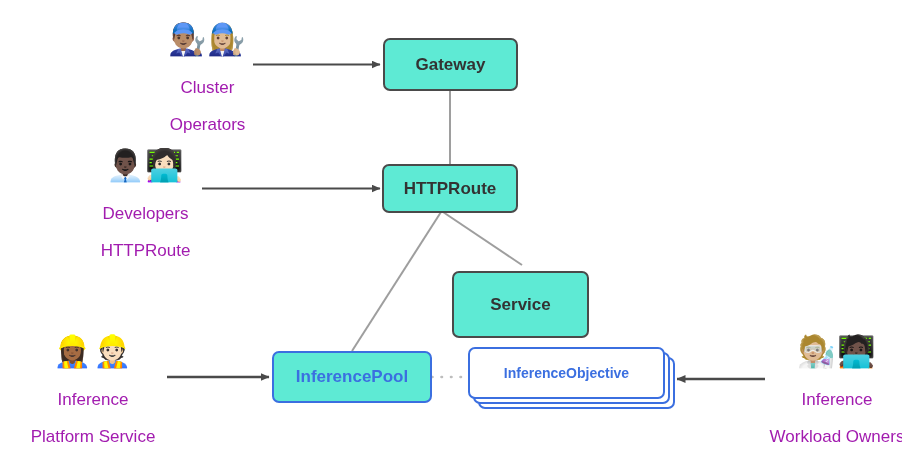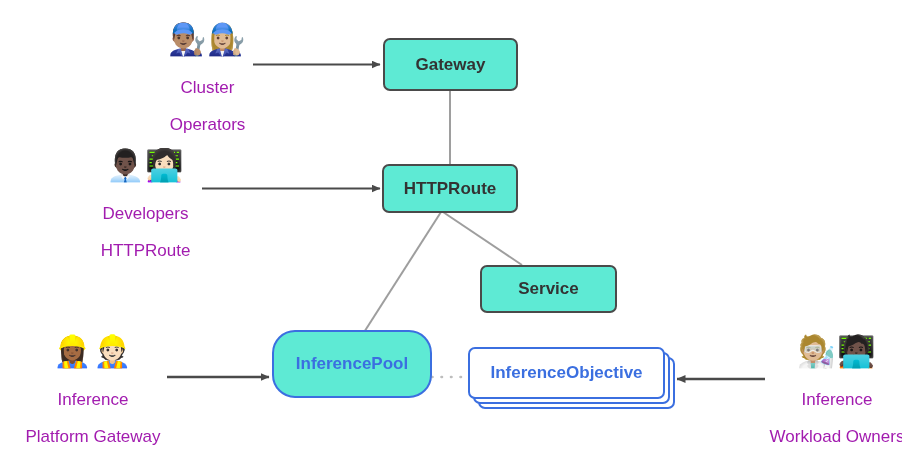--- a/index.html
+++ b/index.html
@@ -80,21 +80,21 @@
     box-sizing: border-box;
     border: 2.2px solid #3b6fe0;
     border-radius: 7px;
     background: #ffffff;
   }
   .stack .layer.front {
     display: flex;
     align-items: center;
     justify-content: center;
     font-weight: bold;
-    font-size: 17px;
+    font-size: 14px;
     color: #3b6fe0;
   }
 </style>
 </head>
 <body>
 
 <div id="canvas">
 
   <svg id="edges" viewBox="0 0 902 457" xmlns="http://www.w3.org/2000/svg">
     <defs>
@@ -131,42 +131,42 @@
 
   <div class="persona" style="left:78px; top:150px; width:135px;">
     <div class="emojis">👨🏿‍💼👩🏻‍💻</div>
     <div class="plabel">Developers</div>
     <div class="plabel">HTTPRoute</div>
   </div>
 
   <div class="persona" style="left:18px; top:336px; width:150px;">
     <div class="emojis">👷🏾‍♀️👷🏻</div>
     <div class="plabel">Inference</div>
-    <div class="plabel">Platform Gateway</div>
+    <div class="plabel">Platform Service</div>
   </div>
 
   <div class="persona" style="left:772px; top:336px; width:130px;">
     <div class="emojis">🧑🏼‍🔬🧑🏿‍💻</div>
     <div class="plabel">Inference</div>
     <div class="plabel">Workload Owners</div>
   </div>
 
   <div class="node dark" style="left:383px; top:38px; width:135px; height:53px;">
     <span>Gateway</span>
   </div>
 
   <div class="node dark" style="left:382px; top:164px; width:136px; height:49px;">
     <span>HTTPRoute</span>
   </div>
 
-  <div class="node dark" style="left:452px; top:265px; width:137px; height:48px;margin-left:28px;">
+  <div class="node dark" style="left:452px; top:271px; width:137px; height:67px;">
     <span>Service</span>
   </div>
 
-  <div class="node blue" style="left:272px; top:330px; width:160px; height:68px;border-radius:23px;">
+  <div class="node blue" style="left:272px; top:351px; width:160px; height:52px;">
     <span>InferencePool</span>
   </div>
 
   <div class="stack" style="left:468px; top:347px; width:212px; height:66px;">
     <div class="layer" style="left:10px; top:10px; width:197px; height:52px;"></div>
     <div class="layer" style="left:5px; top:5px; width:197px; height:52px;"></div>
     <div class="layer front" style="left:0px; top:0px; width:197px; height:52px;">
       <span>InferenceObjective</span>
     </div>
   </div>

